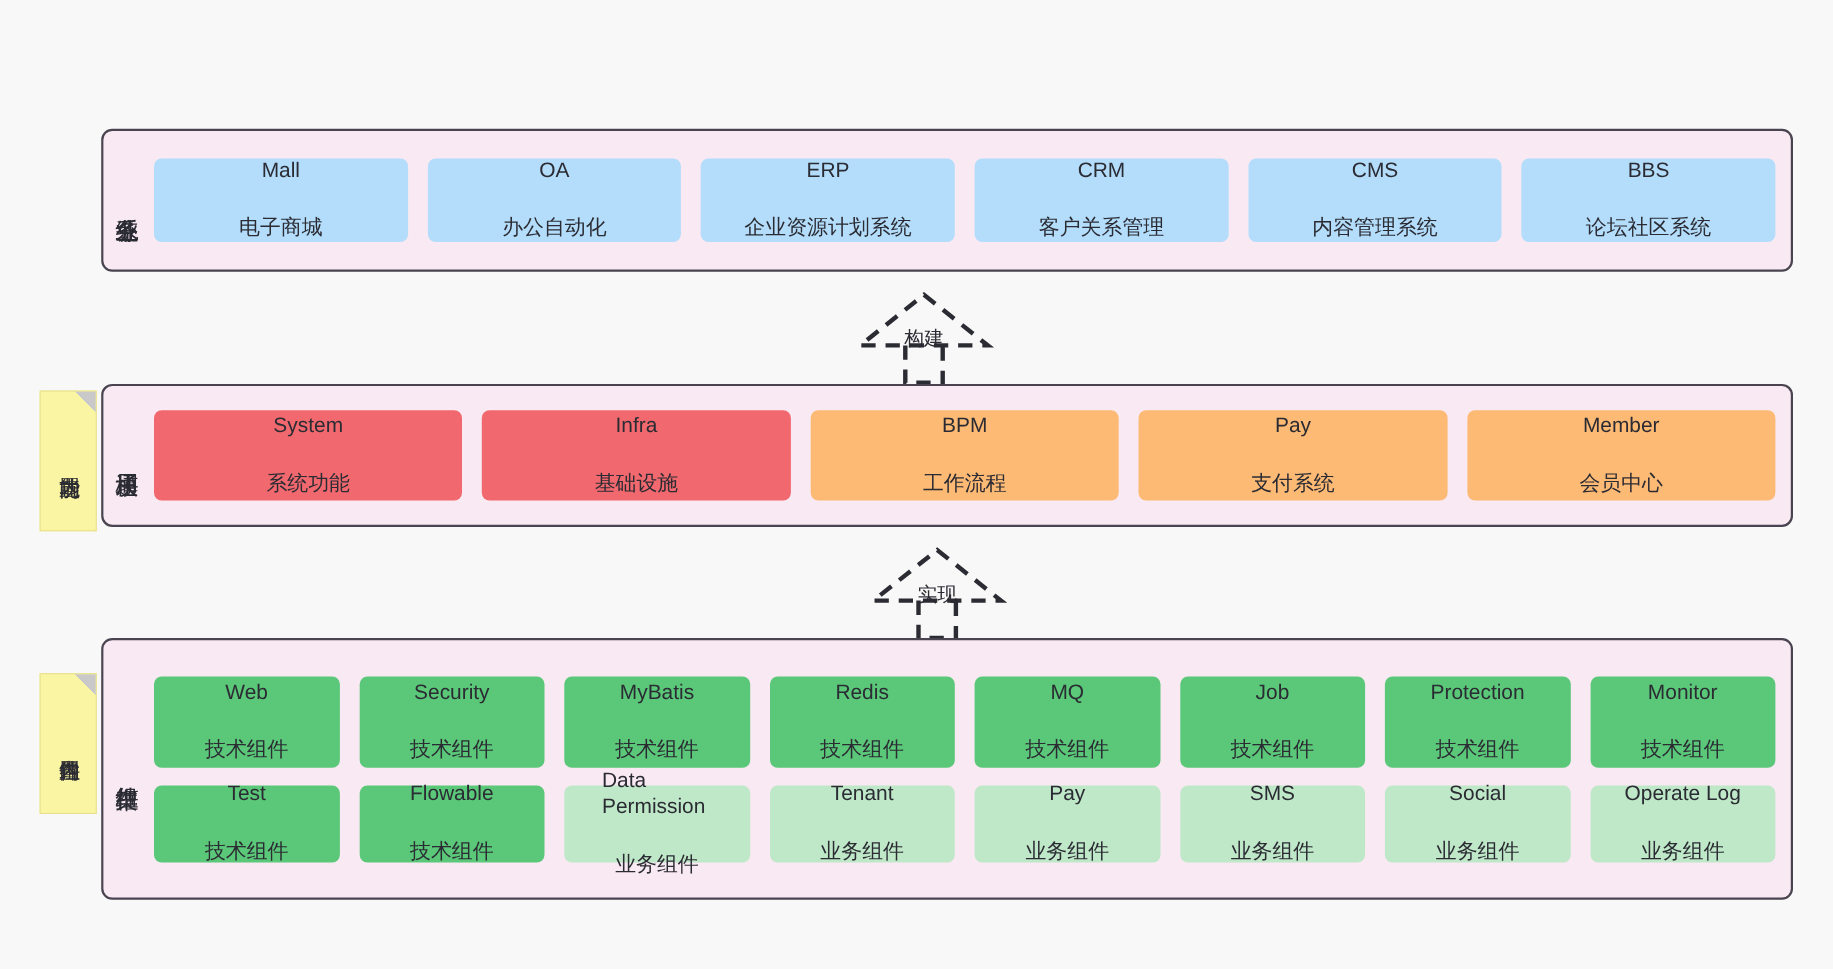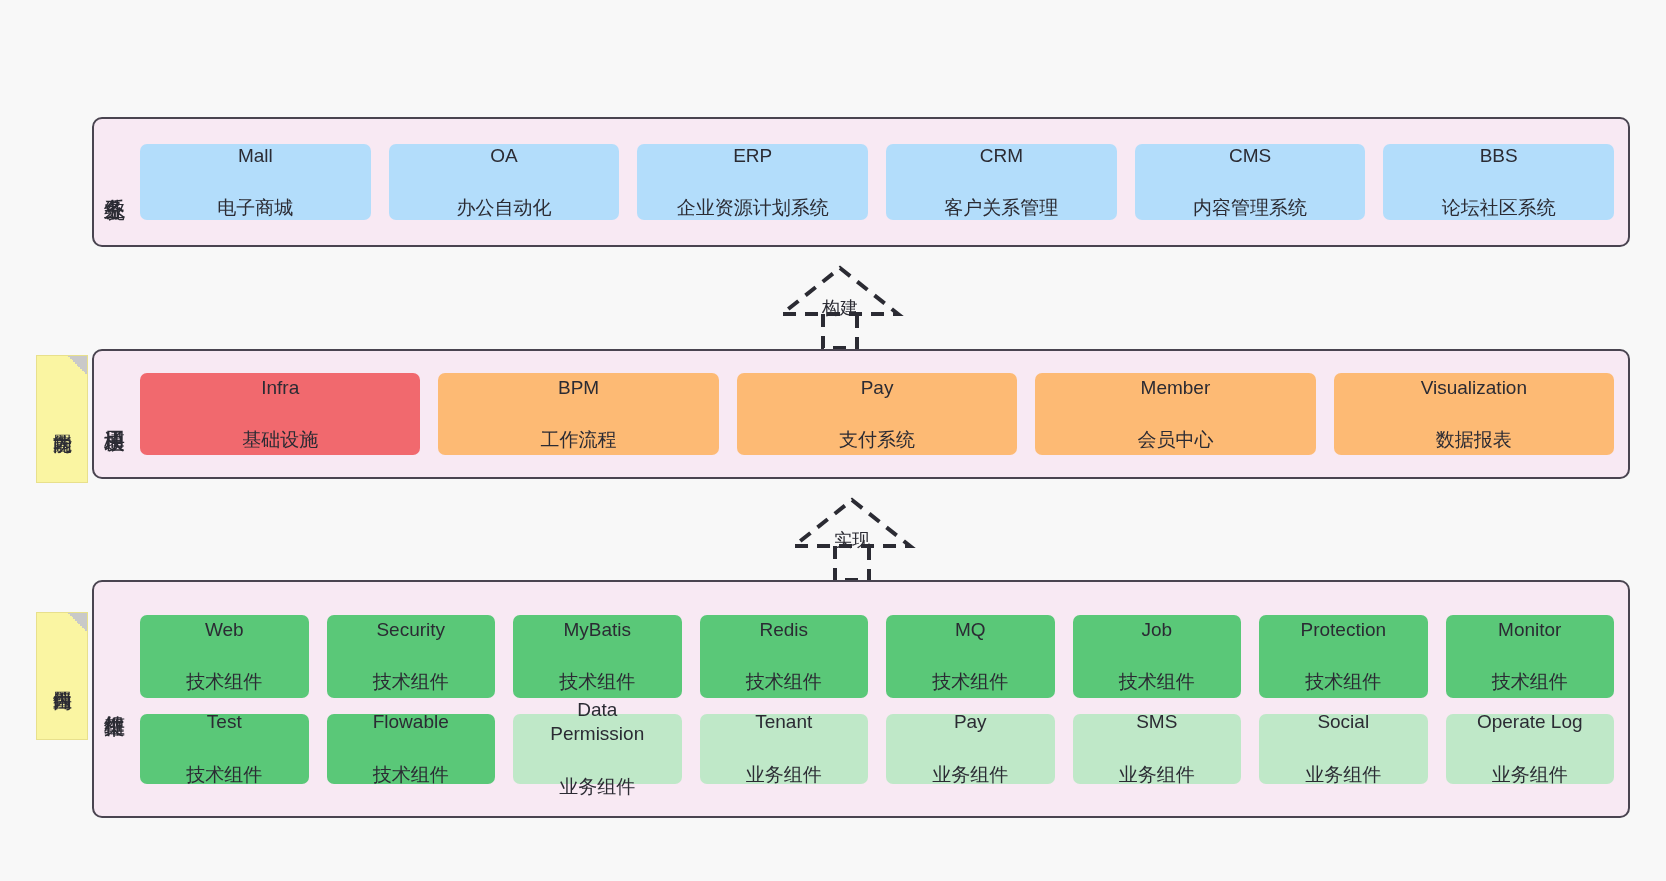--- a/index.html
+++ b/index.html
@@ -62,21 +62,20 @@
     flex-direction: row;
     gap: 18px;
   }
   .cell {
     flex: 1 1 0;
     border-radius: 7px;
     display: flex;
     flex-direction: column;
     align-items: center;
     justify-content: center;
-    text-align: center;
     font-size: 19px;
     line-height: 1.28;
     color: #2b2b33;
     box-sizing: border-box;
     padding: 6px 4px;
     user-select: none;
   }
   .cell .t1 { font-size: 19px; }
   .cell .t2 { font-size: 19px; margin-top: 28px; }
 
@@ -176,38 +175,38 @@
   <div class="note" style="left:36px; top:355px; width:52px; height:128px;">
     <span class="fold"></span>
     <span>内置功能</span>
   </div>
 
   <div class="layer" id="layer-common" style="left:92px; top:349px; width:1538px; height:130px;">
     <div class="layer-label">通用模块</div>
     <div class="layer-body">
       <div class="row" style="height:82px;">
         <div class="cell c-red">
+          <span class="t1">System</span>
+          <span class="t2">系统功能</span>
+        </div>
+        <div class="cell c-red">
           <span class="t1">Infra</span>
           <span class="t2">基础设施</span>
         </div>
         <div class="cell c-pink">
           <span class="t1">BPM</span>
           <span class="t2">工作流程</span>
         </div>
         <div class="cell c-pink">
           <span class="t1">Pay</span>
           <span class="t2">支付系统</span>
         </div>
         <div class="cell c-pink">
           <span class="t1">Member</span>
           <span class="t2">会员中心</span>
-        </div>
-        <div class="cell c-pink">
-          <span class="t1">Visualization</span>
-          <span class="t2">数据报表</span>
         </div>
       </div>
     </div>
   </div>
 
   <div class="arrow" style="left:762px; top:494px; width:180px; height:88px;">
     <svg width="180" height="88" viewBox="0 0 180 88">
       <path d="M 90 6 L 148 52 L 32 52 Z" fill="none" stroke="#2b2b33" stroke-width="4" stroke-dasharray="13 9" stroke-linecap="butt"></path>
       <path d="M 73 52 L 73 86 L 107 86 L 107 52" fill="none" stroke="#2b2b33" stroke-width="4" stroke-dasharray="13 9" stroke-linecap="butt"></path>
     </svg>

